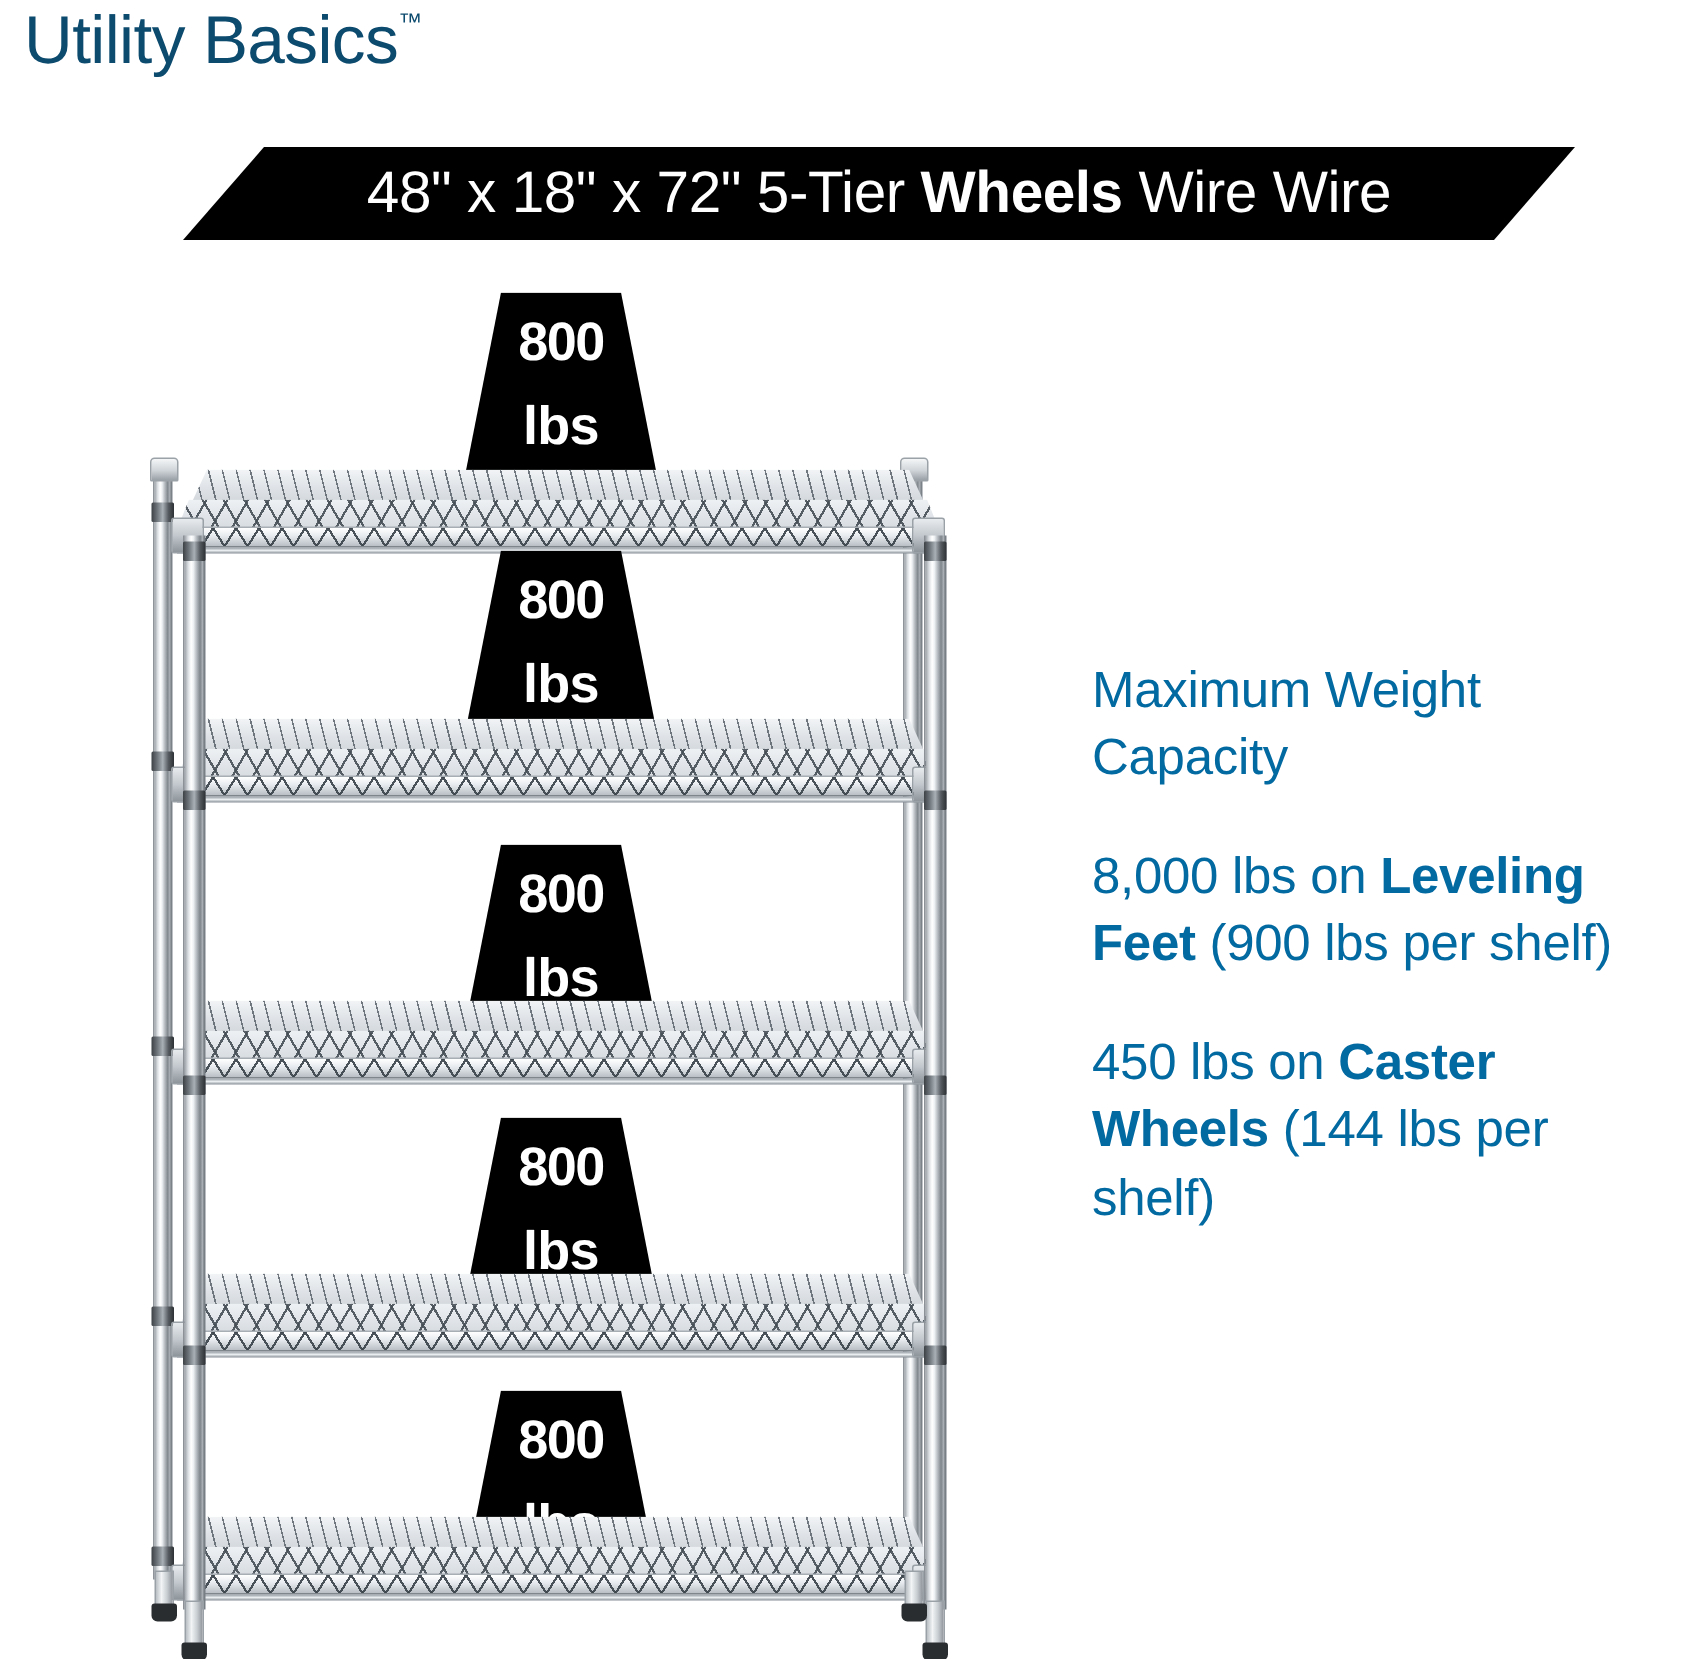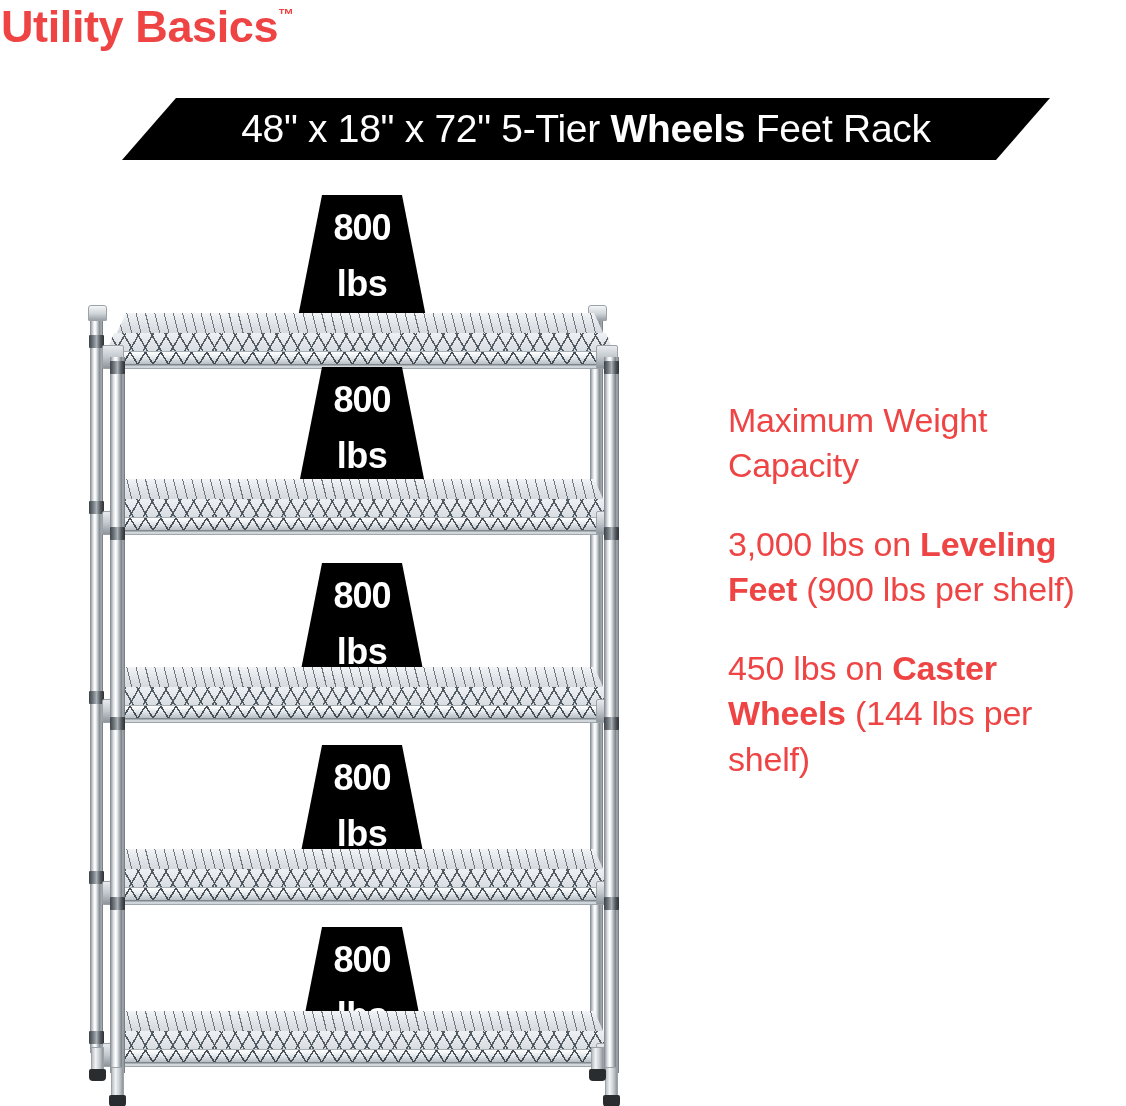--- a/index.html
+++ b/index.html
@@ -6,22 +6,22 @@
   html, body {
     width: 1126px; height: 1106px;
     background: #ffffff;
     font-family: "Liberation Sans", sans-serif;
     overflow: hidden;
   }
   #page { position: relative; width: 1126px; height: 1106px; background: #fff; }
 
   
   #brand {
-    position: absolute; left: 1px; top: 2px;
-    font-size: 45px; font-weight: 700; color: #ef4444;
+    position: absolute; left: 16px; top: 2px;
+    font-size: 45px; font-weight: 400; color: #0c4a6e;
     letter-spacing: -0.4px; line-height: 1.1;
     white-space: nowrap;
   }
   #brand .tm {
     font-size: 16px; vertical-align: 22px; letter-spacing: 0;
   }
 
   
   #banner-wrap {
     position: absolute; left: 122px; top: 98px;
@@ -37,35 +37,35 @@
     display: flex; align-items: center; justify-content: center;
     color: #ffffff; font-size: 39px; line-height: 1;
     letter-spacing: -0.3px; white-space: nowrap;
     padding-bottom: 2px;
   }
   #banner-text .bold { font-weight: 700; }
   .bn-seg { white-space: pre; }
 
   
   #copy {
-    position: absolute; left: 728px; top: 398px; width: 372px;
-    color: #ef4444;
+    position: absolute; left: 728px; top: 438px; width: 372px;
+    color: #0369a1;
   }
   #copy h2 {
     font-size: 34px; font-weight: 400; line-height: 1.32;
     letter-spacing: -0.2px;
   }
   #copy p {
     font-size: 34px; font-weight: 400; line-height: 1.33;
     letter-spacing: -0.2px; margin-top: 34px;
   }
   #copy p b { font-weight: 700; }
 
   
-  #rack { position: absolute; left: 80px; top: 305px; width: 560px; height: 800px; }
+  #rack { position: absolute; left: 92px; top: 305px; width: 560px; height: 800px; }
 
   
   .post {
     position: absolute; width: 15px;
     background: linear-gradient(to right,
       #9aa0a6 0%, #d9dde1 18%, #ffffff 34%, #eef1f3 46%,
       #b6bcc1 62%, #7e858b 80%, #aeb4b9 94%, #6f767c 100%);
     border-left: 1px solid #8b9197; border-right: 1px solid #787f85;
   }
   .post.rear { width: 13px; opacity: .97; }
@@ -148,28 +148,28 @@
 
   <div id="brand">
     <span>Utility Basics</span><span class="tm">™</span>
   </div>
 
   <div id="banner-wrap">
     <div id="banner-shape"></div>
     <div id="banner-text">
       <span class="bn-seg">48" x 18" x 72" 5-Tier </span>
         <span class="bn-seg bold">Wheels</span>
-        <span class="bn-seg"> Feet Rack</span>
+        <span class="bn-seg"> Wire Wire</span>
     </div>
   </div>
 
   <div id="copy">
     <h2>Maximum Weight Capacity</h2>
 
-    <p><span>3,000 lbs on </span><b>Leveling Feet</b><span> (900 lbs per shelf)</span></p>
+    <p><span>8,000 lbs on </span><b>Leveling Feet</b><span> (900 lbs per shelf)</span></p>
 
     <p><span>450 lbs on </span><b>Caster Wheels</b><span> (144 lbs per shelf)</span></p>
   </div>
 
   <div id="rack">
 
     <div class="post rear" style="left:10px; top:8px; height:740px;"></div>
     <div class="post rear" style="left:510px; top:8px; height:740px;"></div>
     <div class="post-cap" style="left:8px; top:0px;"></div>
     <div class="post-cap" style="left:508px; top:0px;"></div>

